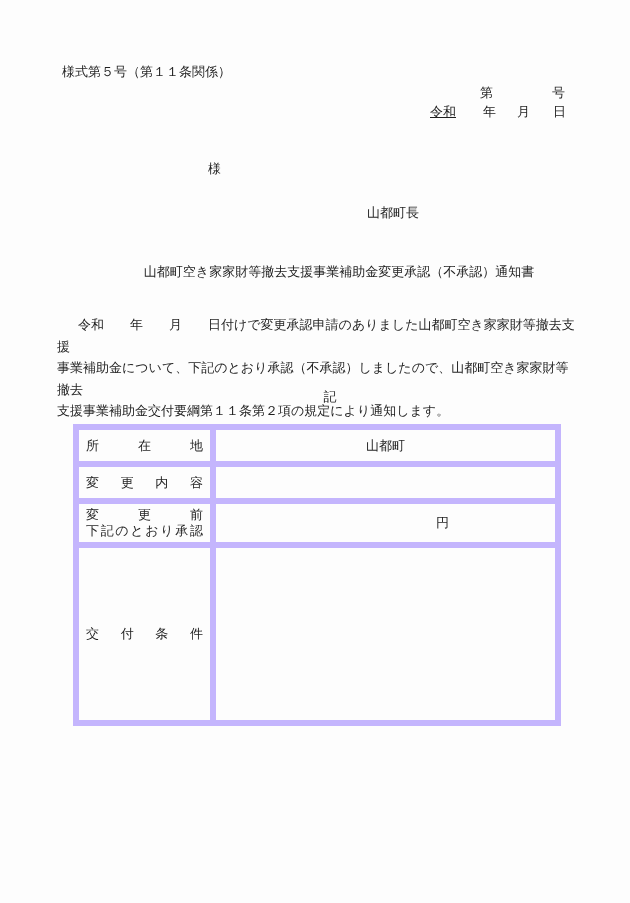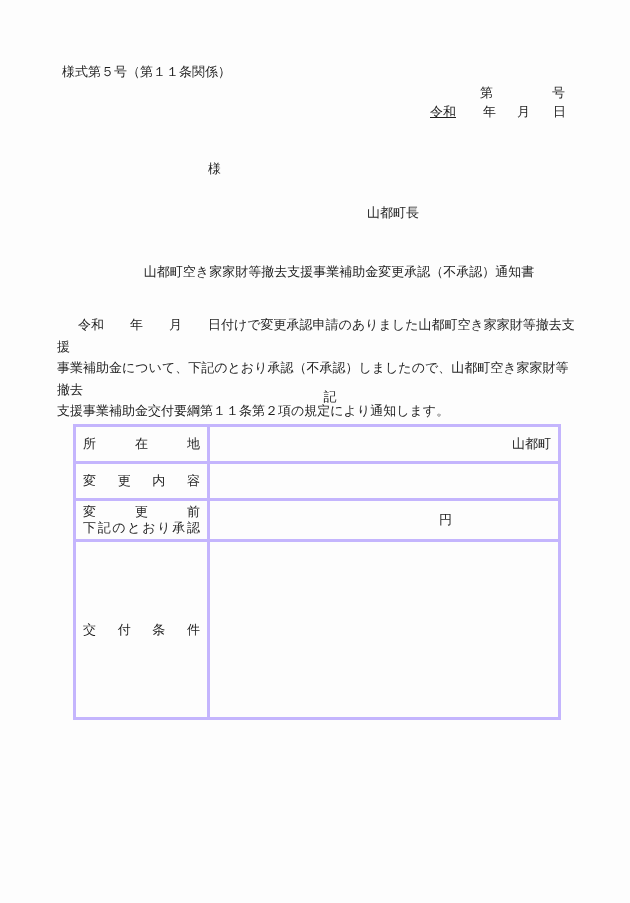--- a/index.html
+++ b/index.html
@@ -43,34 +43,34 @@
     position: absolute;
     left: 73px;
     top: 424px;
     width: 488px;
     border-collapse: collapse;
     table-layout: fixed;
     font-size: 13px;
     color: #1f1f1f;
   }
   table.notice td {
-    border: 3px solid #c4b5fd;
+    border: 6px solid #c4b5fd;
     vertical-align: middle;
     line-height: 16px;
   }
   td.label-cell {
     width: 117px;
     padding: 3px 7px;
     text-align: justify;
     text-align-last: justify;
     white-space: pre-line;
   }
   td.value-cell {
     padding: 3px 7px;
-    text-align: right;
+    text-align: center;
   }
   td.value-cell.money {
     text-align: right;
     padding-right: 106px;
   }
   .r1 { height: 37px; }
   .r2 { height: 37px; }
   .r3 { height: 40px; }
   .r4 { height: 39px; }
   .r5 { height: 178px; }

